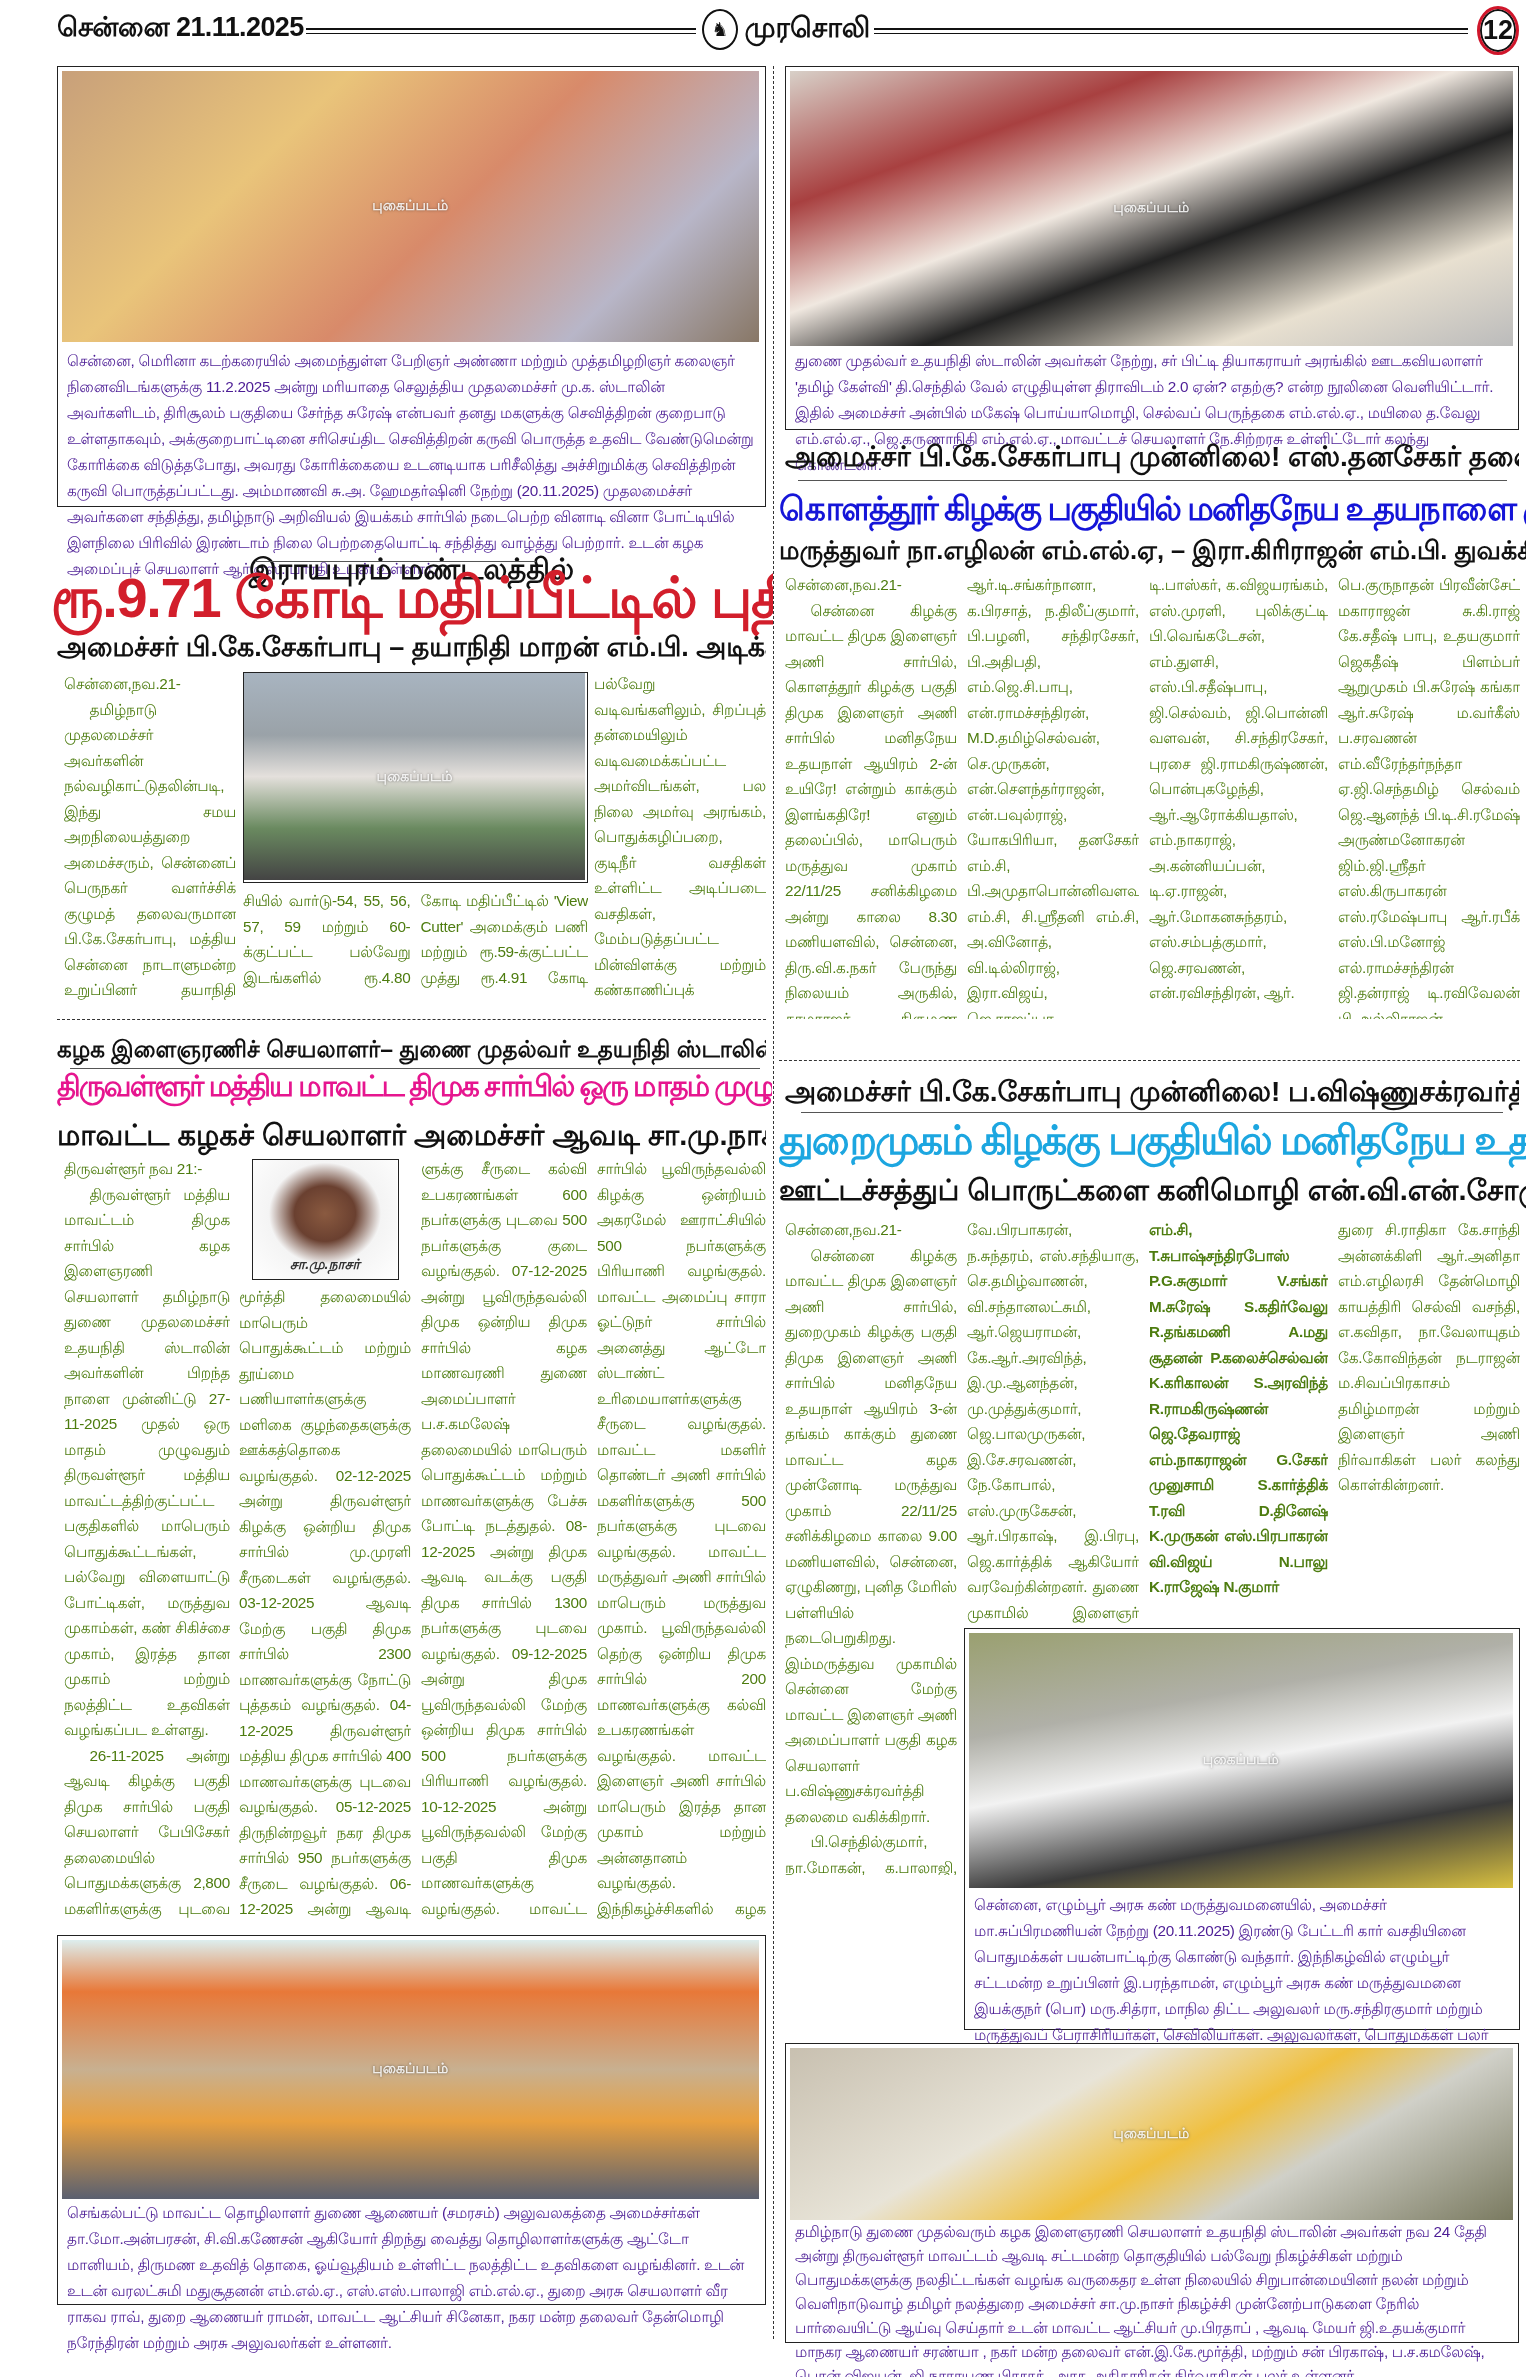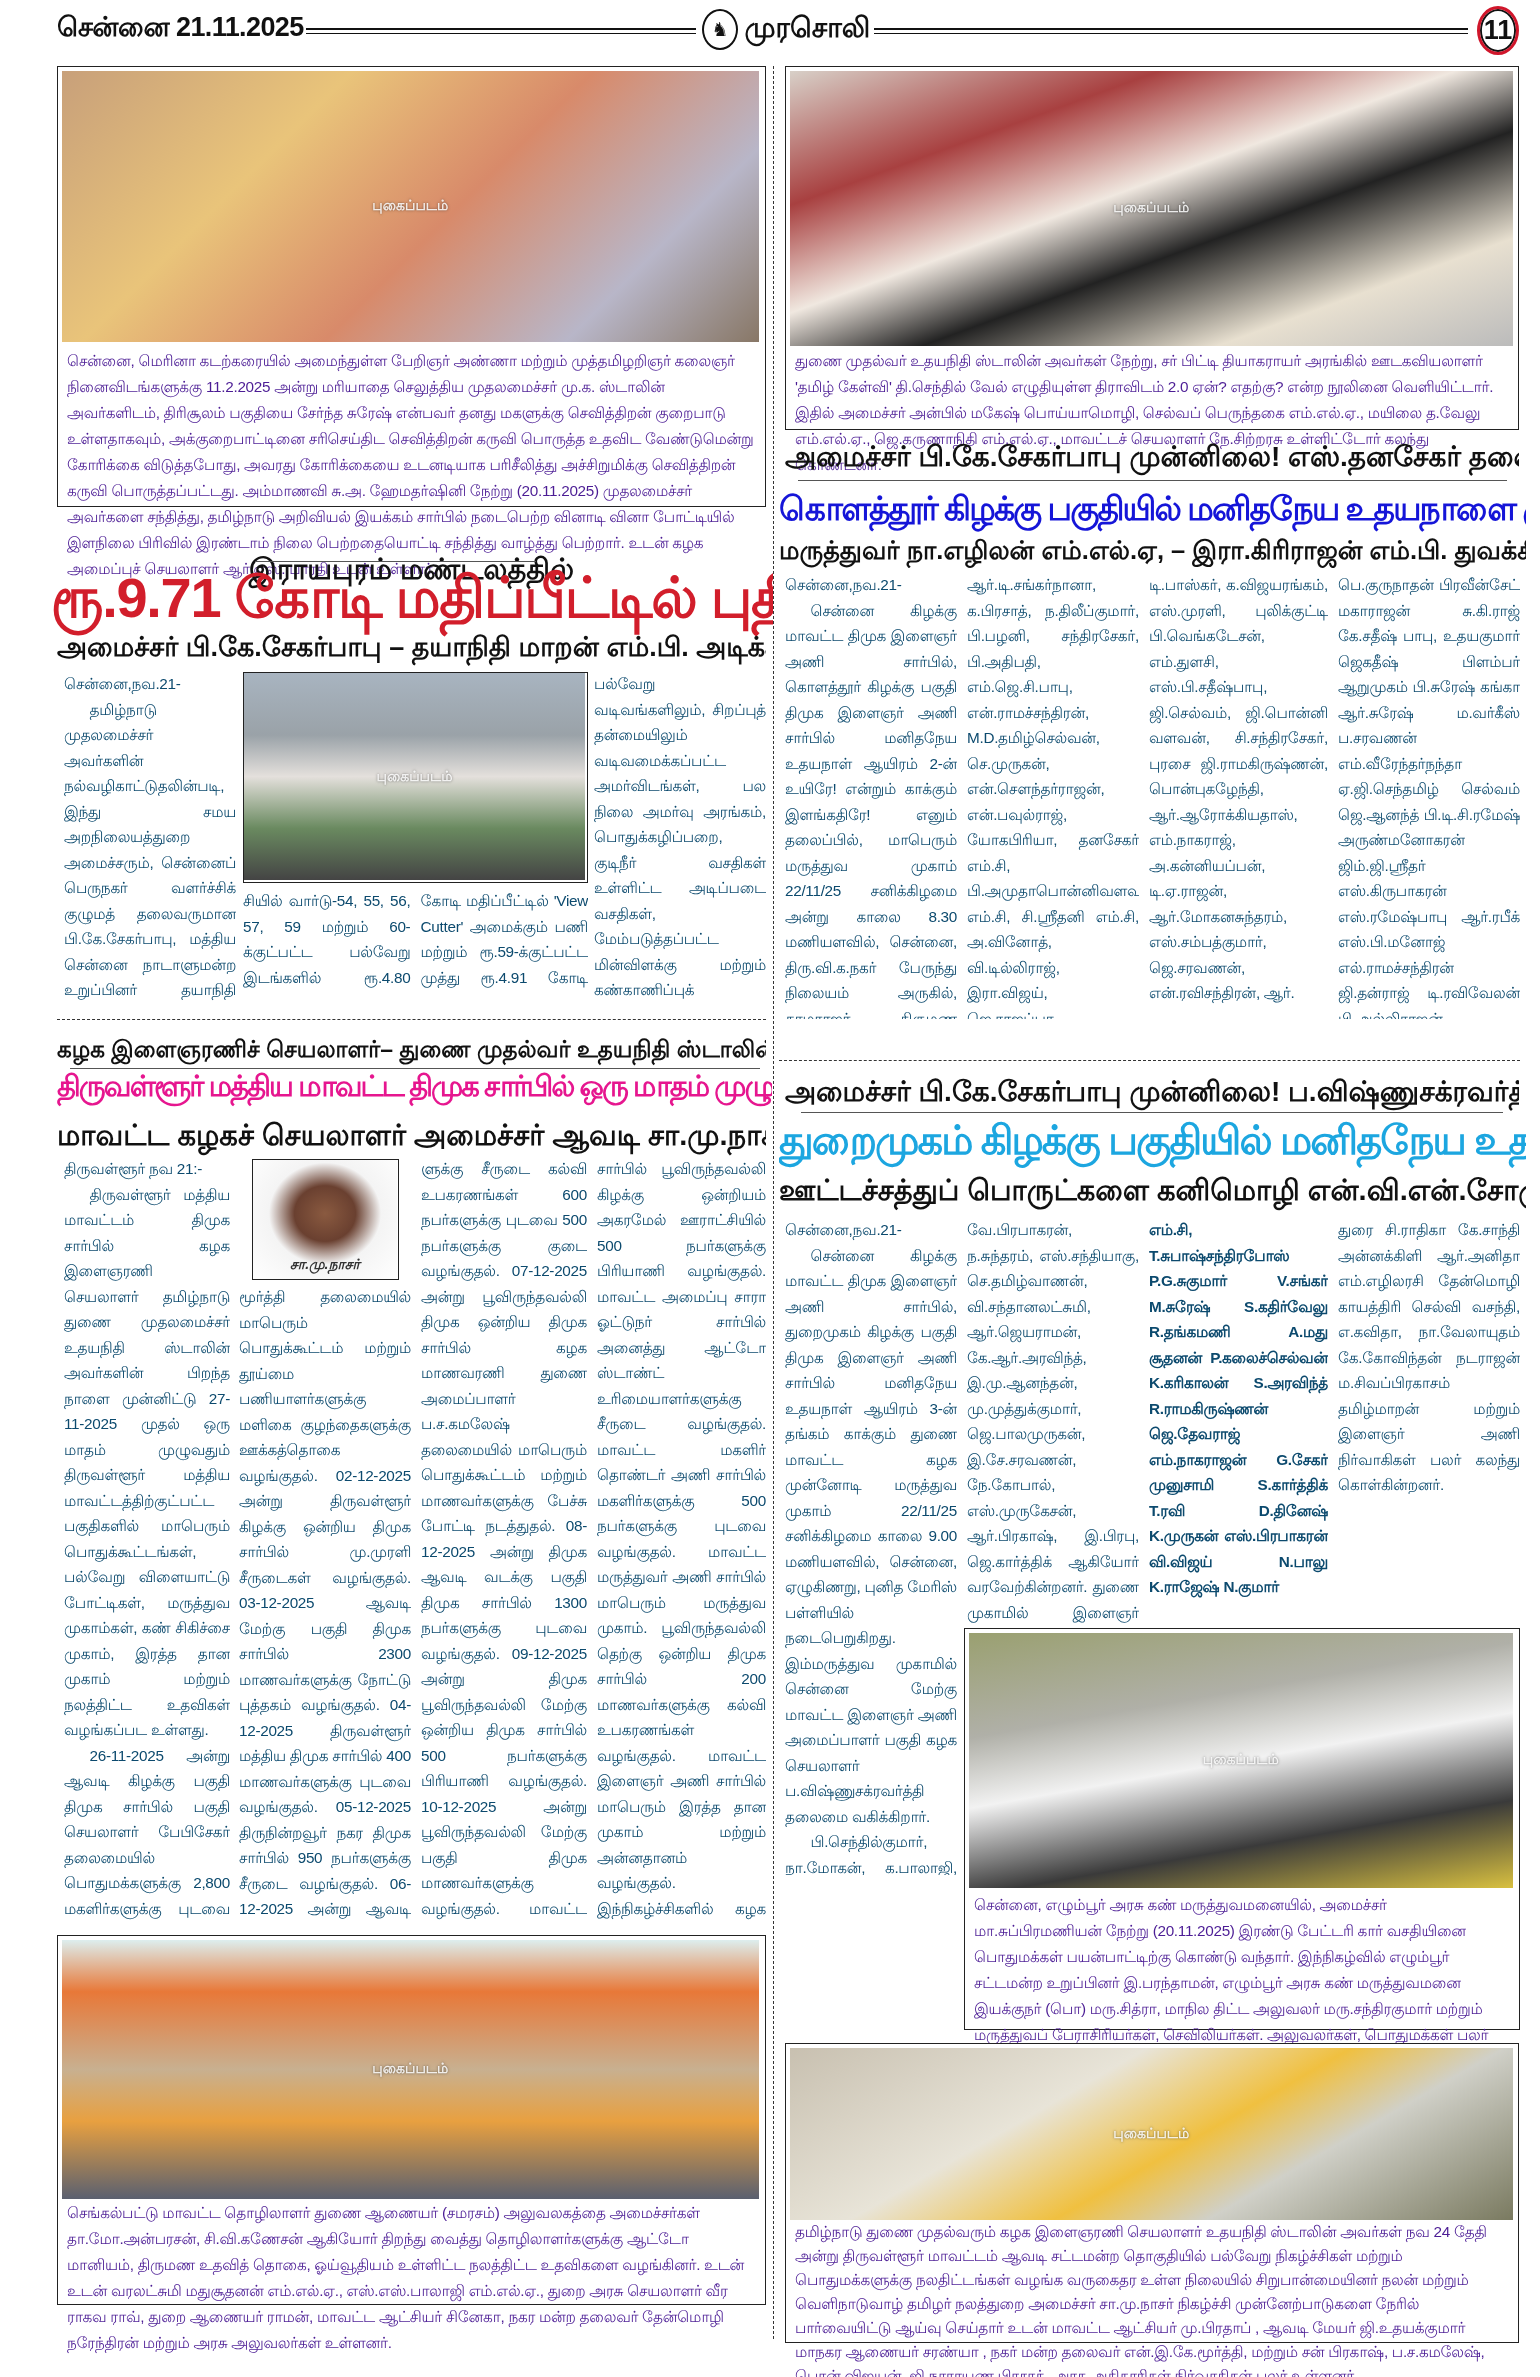--- a/index.html
+++ b/index.html
@@ -31,39 +31,39 @@
   .caption { position: absolute; font-size: 15.3px; line-height: 26px; color: #4c1d95; font-family: "Liberation Sans Narrow", "Liberation Sans", sans-serif; padding: 0 9px; letter-spacing: -0.3px; }
 
   .kicker { position: absolute; text-align: center; font-weight: bold; color: #111; white-space: nowrap; overflow: hidden; }
   .kicker-rule { position: absolute; border-top: 1.9px solid #555; }
   .headline { position: absolute; text-align: center; font-weight: bold; white-space: nowrap; overflow: hidden; letter-spacing: -1.3px; }
   .red { color: #d21e2b; }
   .blue { color: #1515d8; }
   .magenta { color: #e6168f; }
   .cyan { color: #1ca6e0; }
 
-  .col { position: absolute; font-size: 15.3px; line-height: 25.5px; text-align: justify; font-family: "Liberation Sans Narrow", "Liberation Sans", sans-serif; color: #0c4a6e; overflow: hidden; letter-spacing: -0.3px; }
+  .col { position: absolute; font-size: 15.3px; line-height: 25.5px; text-align: justify; font-family: "Liberation Sans Narrow", "Liberation Sans", sans-serif; color: #4d7c0f; overflow: hidden; letter-spacing: -0.3px; }
   .col p { text-indent: 25.5px; }
   .dateline { font-size: 15.3px; }
 
   .vdash { position: absolute; border-left: 1.9px dashed #333; }
   .hdash { position: absolute; border-top: 1.9px dashed #333; }
 </style>
 </head>
 <body>
 
 <div class="abs masthead">
   <div class="mh-date">சென்னை 21.11.2025</div>
   <div class="mh-rule" style="left:249px; width:390px;"></div>
   <div class="mh-logo">
     <div class="logo-circle">♞</div>
     <div class="mh-name">முரசொலி</div>
   </div>
   <div class="mh-rule" style="left:817px; width:594px;"></div>
-  <div class="page-no">11</div>
+  <div class="page-no">12</div>
 </div>
 
 <div class="abs frame" style="left:57px; top:66px; width:709px; height:441px;">
   <div class="photo" style="left:3.8px; top:3.8px; width:697px; height:271px;">
     <span class="ph-label">புகைப்படம்</span>
   </div>
   <div class="caption" style="left:0; top:281px; width:705px;">சென்னை, மெரினா கடற்கரையில் அமைந்துள்ள பேறிஞர் அண்ணா மற்றும் முத்தமிழறிஞர் கலைஞர் நினைவிடங்களுக்கு 11.2.2025 அன்று மரியாதை செலுத்திய முதலமைச்சர் மு.க. ஸ்டாலின் அவர்களிடம், திரிசூலம் பகுதியை சேர்ந்த சுரேஷ் என்பவர் தனது மகளுக்கு செவித்திறன் குறைபாடு உள்ளதாகவும், அக்குறைபாட்டினை சரிசெய்திட செவித்திறன் கருவி பொருத்த உதவிட வேண்டுமென்று கோரிக்கை விடுத்தபோது, அவரது கோரிக்கையை உடனடியாக பரிசீலித்து அச்சிறுமிக்கு செவித்திறன் கருவி பொருத்தப்பட்டது. அம்மாணவி சு.அ. ஹேமதர்ஷினி நேற்று (20.11.2025) முதலமைச்சர் அவர்களை சந்தித்து, தமிழ்நாடு அறிவியல் இயக்கம் சார்பில் நடைபெற்ற வினாடி வினா போட்டியில் இளநிலை பிரிவில் இரண்டாம் நிலை பெற்றதையொட்டி சந்தித்து வாழ்த்து பெற்றார். உடன் கழக அமைப்புச் செயலாளர் ஆர்.எஸ். பாரதி உடன் உள்ளார்.</div>
 </div>
 
 <div class="vdash" style="left:773px; top:66px; height:2273px;"></div>

